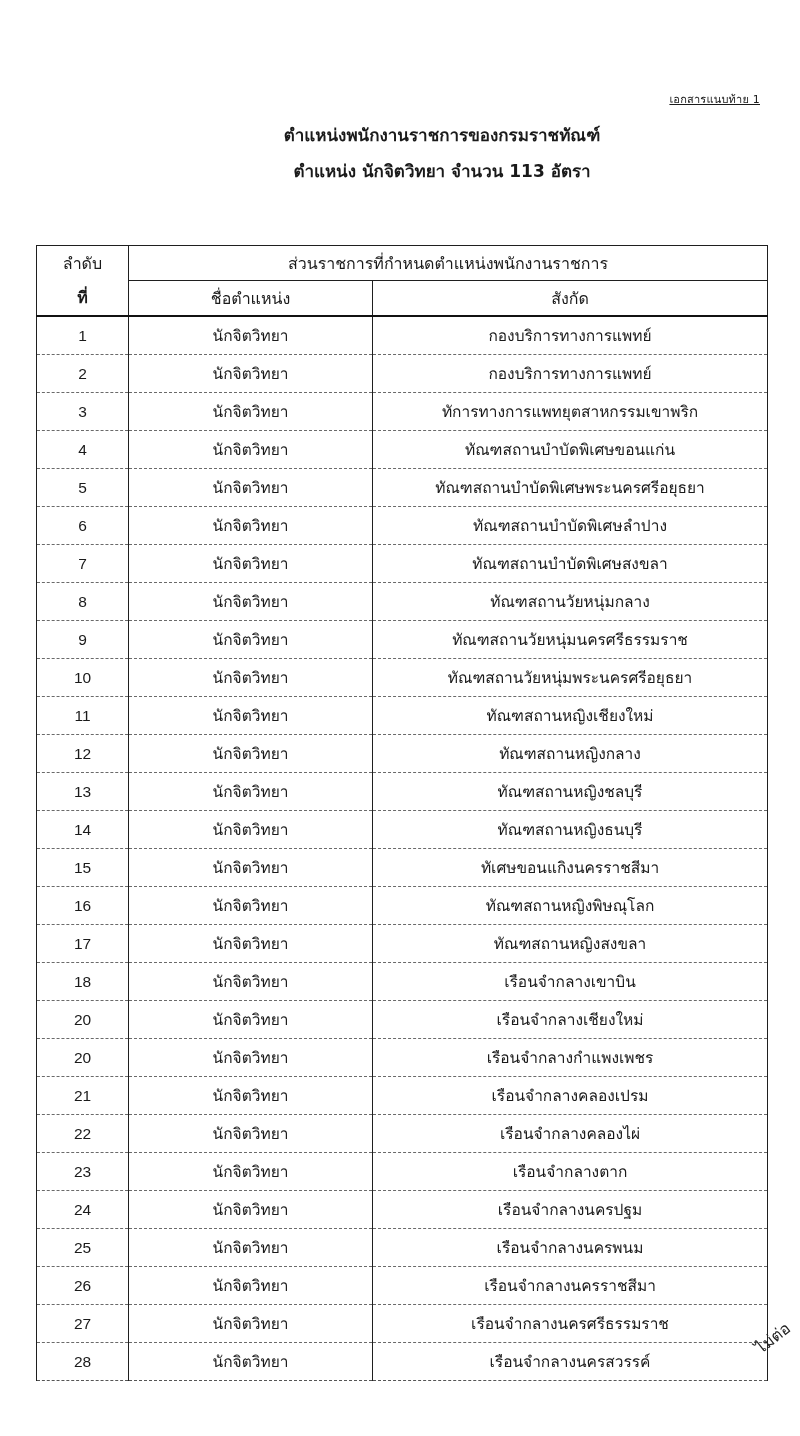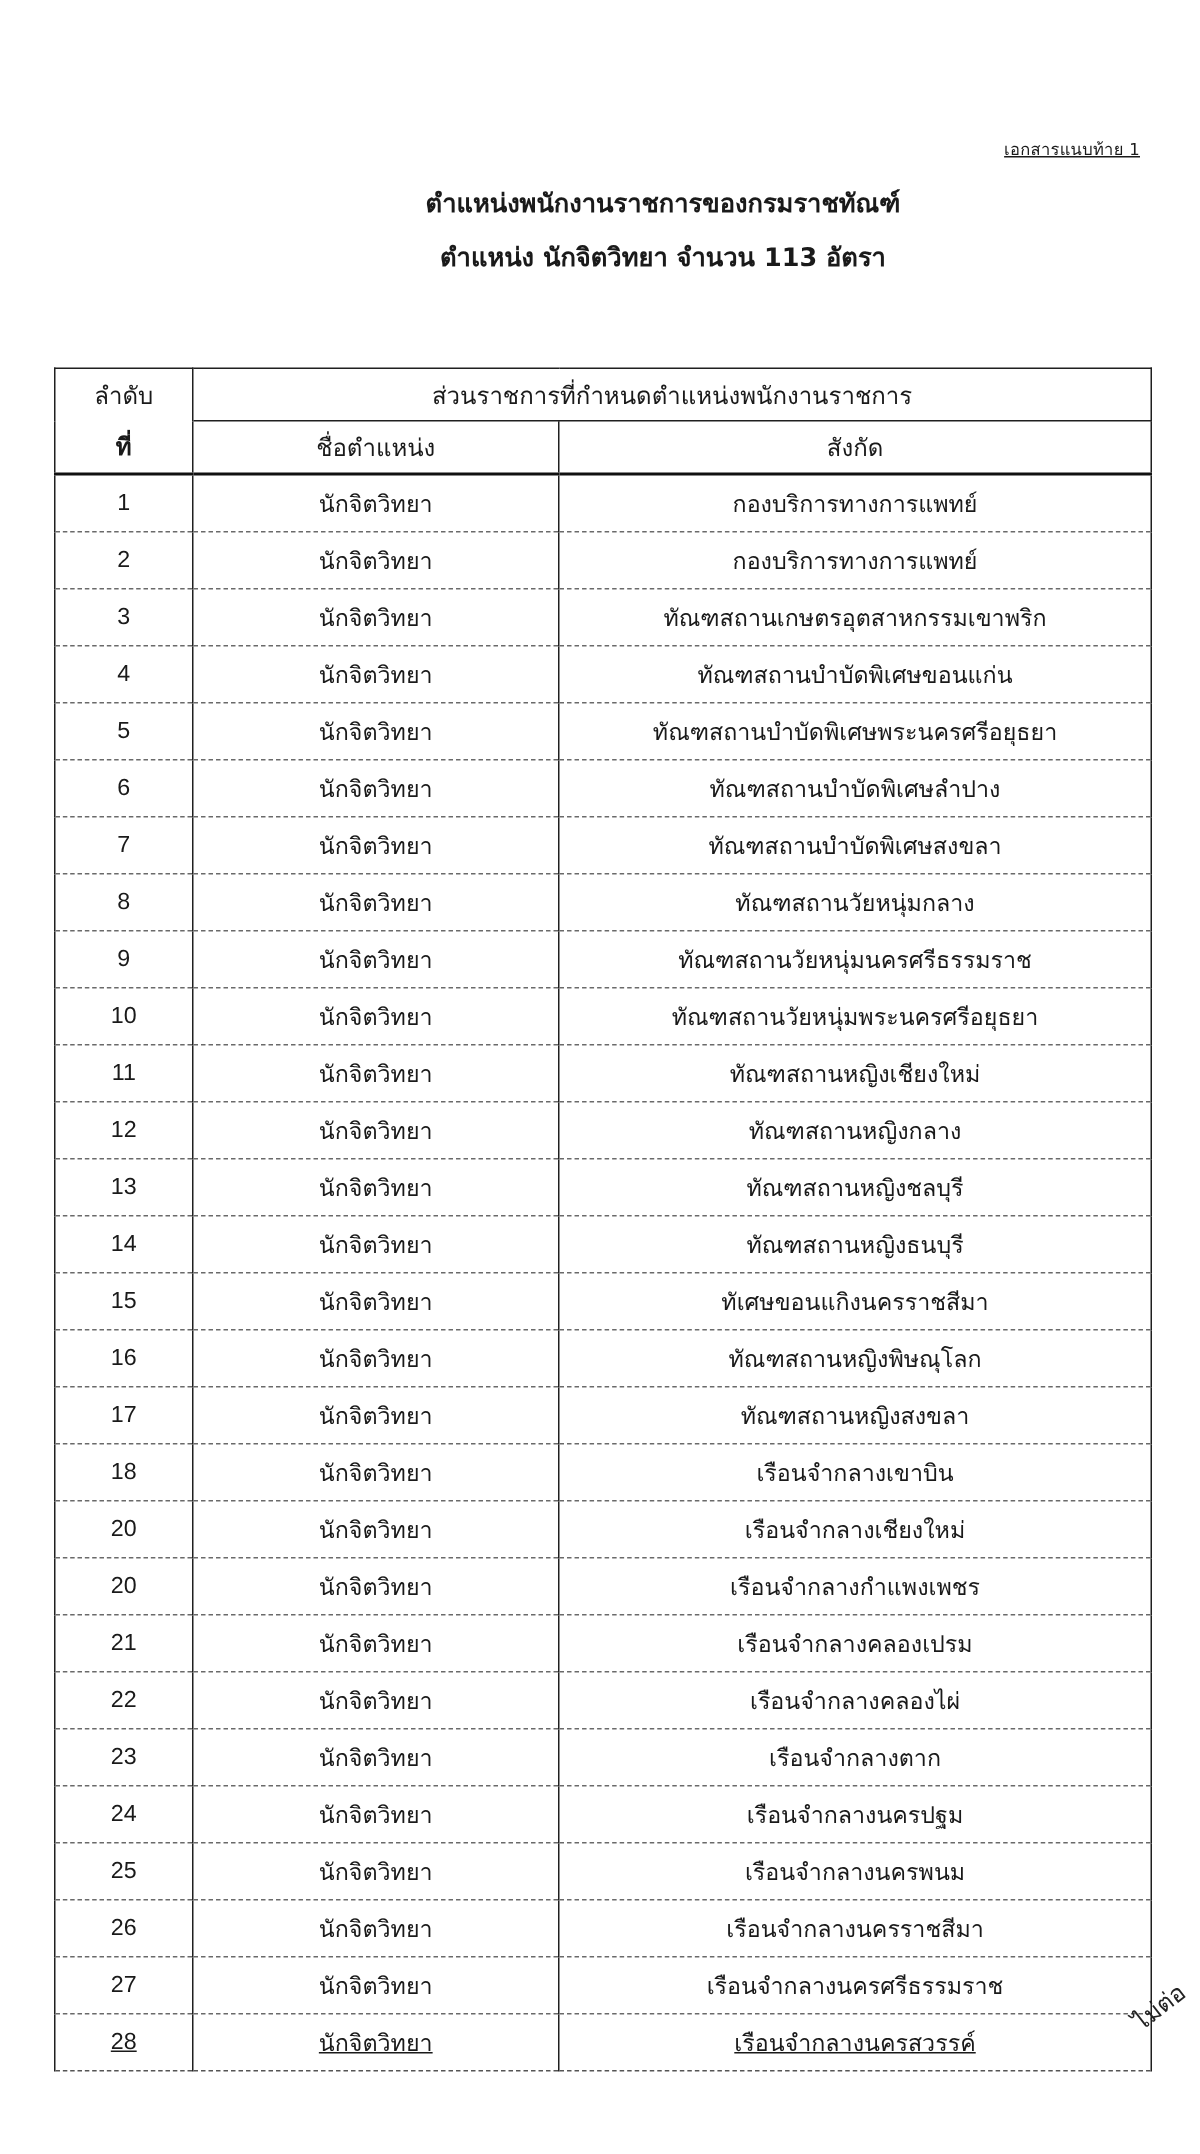--- a/index.html
+++ b/index.html
@@ -63,21 +63,20 @@
       height: 34px;
     }
     table.positions thead tr.header-row-2 th {
       border-bottom: 2.5px solid #111;
     }
     table.positions tbody td {
       border-bottom: 1px dashed #6a6a6a;
     }
     table.positions tbody tr:last-child td {
       border-bottom: 1px dashed #555;
-      text-decoration: underline;
     }
     col.c-no { width: 92px; }
     col.c-pos { width: 244px; }
     col.c-unit { width: 395px; }
 
     td.col-no {
       text-align: center;
       font-family: "Liberation Sans", sans-serif;
       font-size: 16px;
     }
@@ -128,21 +127,21 @@
         <td class="col-unit">กองบริการทางการแพทย์</td>
       </tr>
       <tr>
         <td class="col-no">2</td>
         <td class="col-pos">นักจิตวิทยา</td>
         <td class="col-unit">กองบริการทางการแพทย์</td>
       </tr>
       <tr>
         <td class="col-no">3</td>
         <td class="col-pos">นักจิตวิทยา</td>
-        <td class="col-unit">ทัณฑสถานเกษตรอุตสาหกรรมเขาพริก</td>
+        <td class="col-unit">ทัการทางการแพทยุตสาหกรรมเขาพริก</td>
       </tr>
       <tr>
         <td class="col-no">4</td>
         <td class="col-pos">นักจิตวิทยา</td>
         <td class="col-unit">ทัณฑสถานบำบัดพิเศษขอนแก่น</td>
       </tr>
       <tr>
         <td class="col-no">5</td>
         <td class="col-pos">นักจิตวิทยา</td>
         <td class="col-unit">ทัณฑสถานบำบัดพิเศษพระนครศรีอยุธยา</td>

